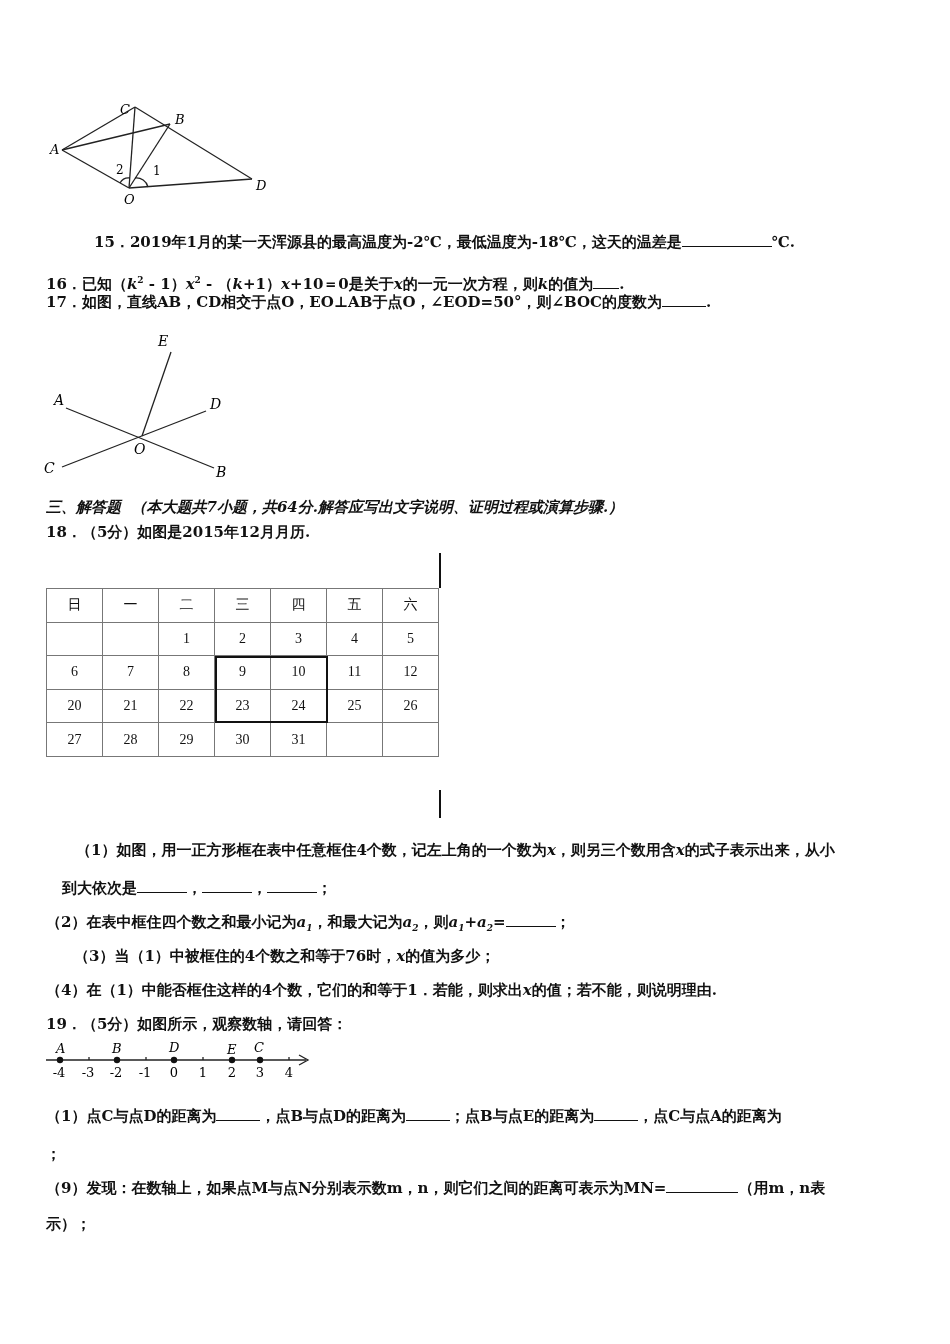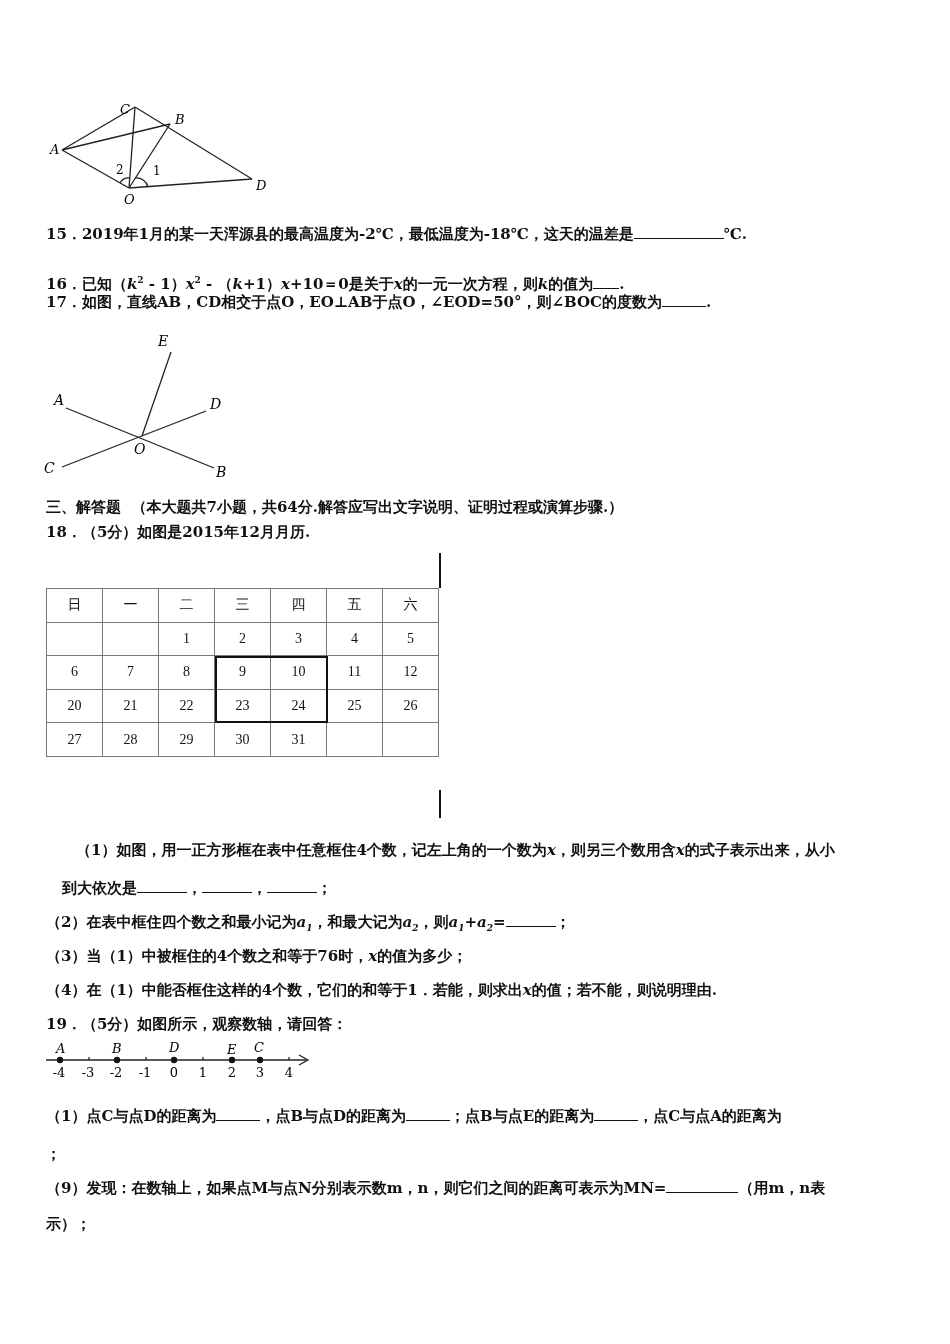--- a/index.html
+++ b/index.html
@@ -32,21 +32,21 @@
   </g>
   <text x="80" y="16" font-size="13">C</text>
   <text x="135" y="26" font-size="13">B</text>
   <text x="10" y="56" font-size="13">A</text>
   <text x="216" y="92" font-size="13">D</text>
   <text x="84" y="106" font-size="13">O</text>
   <text x="113" y="77" font-size="12" style="font-style:normal">1</text>
   <text x="76" y="76" font-size="12" style="font-style:normal">2</text>
 </svg>
 
-<div class="line" style="top:224px;">
+<div class="line" style="top:232px;margin-left:48px;">
   <span>15．</span><span>2019年1月的某一天浑源县的最高温度为-2℃，最低温度为-18℃，这天的温差是</span><span class="blank" style="width:90px;"></span><span>℃.</span>
 </div>
 
 <div class="line" style="top:270px;">
   <span>16．</span><span>已知（</span><span class="it">k</span><sup>2</sup><span> - 1）</span><span class="it">x</span><sup>2</sup><span> - （</span><span class="it">k</span><span>+1）</span><span class="it">x</span><span>+10＝0是关于</span><span class="it">x</span><span>的一元一次方程，则</span><span class="it">k</span><span>的值为</span><span class="blank" style="width:26px;"></span><span>.</span>
 </div>
 
 <div class="line" style="top:292px;">
   <span>17．</span><span>如图，直线AB，CD相交于点O，EO⊥AB于点O，∠EOD=50°，则∠BOC的度数为</span><span class="blank" style="width:44px;"></span><span>.</span>
 </div>
@@ -58,21 +58,21 @@
     <line x1="104" y1="106" x2="133" y2="22"></line>
   </g>
   <text x="120" y="16" font-size="14">E</text>
   <text x="16" y="75" font-size="14">A</text>
   <text x="172" y="79" font-size="14">D</text>
   <text x="96" y="124" font-size="14">O</text>
   <text x="6" y="143" font-size="14">C</text>
   <text x="178" y="147" font-size="14">B</text>
 </svg>
 
-<div class="line" style="top:497px;">
+<div class="line" style="top:497px;font-style:italic;">
   <span>三、解答题</span>&nbsp;&nbsp;<span>（本大题共7小题，共64分.解答应写出文字说明、证明过程或演算步骤.）</span>
 </div>
 
 <div class="line" style="top:522px;">
   <span>18．</span><span>（5分）如图是2015年12月月历.</span>
 </div>
 
 <div class="vbar" style="top:553px;height:35px;"></div>
 <div class="vbar" style="top:790px;height:28px;"></div>
 
@@ -129,21 +129,21 @@
 
 <div class="line" style="top:840px;margin-left:30px;">
   <span>（1）如图，用一正方形框在表中任意框住4个数，记左上角的一个数为</span><span class="it">x</span><span>，则另三个数用含</span><span class="it">x</span><span>的式子表示出来，从小</span>
 </div>
 <div class="line" style="top:878px;margin-left:16px;">
   <span>到大依次是</span><span class="blank" style="width:50px;"></span>，<span class="blank" style="width:50px;"></span>，<span class="blank" style="width:50px;"></span>；
 </div>
 <div class="line" style="top:912px;">
   <span>（2）在表中框住四个数之和最小记为</span><span class="it">a<sub>1</sub></span><span>，和最大记为</span><span class="it">a<sub>2</sub></span><span>，则</span><span class="it">a<sub>1</sub>+a<sub>2</sub></span><span>=</span><span class="blank" style="width:50px;"></span>；
 </div>
-<div class="line" style="top:946px;">
+<div class="line" style="top:946px;margin-left:28px;">
   <span>（3）当（1）中被框住的4个数之和等于76时，</span><span class="it">x</span><span>的值为多少；</span>
 </div>
 <div class="line" style="top:980px;">
   <span>（4）在（1）中能否框住这样的4个数，它们的和等于1．若能，则求出</span><span class="it">x</span><span>的值；若不能，则说明理由.</span>
 </div>
 
 <div class="line" style="top:1014px;">
   <span>19．</span><span>（5分）如图所示，观察数轴，请回答：</span>
 </div>
 

